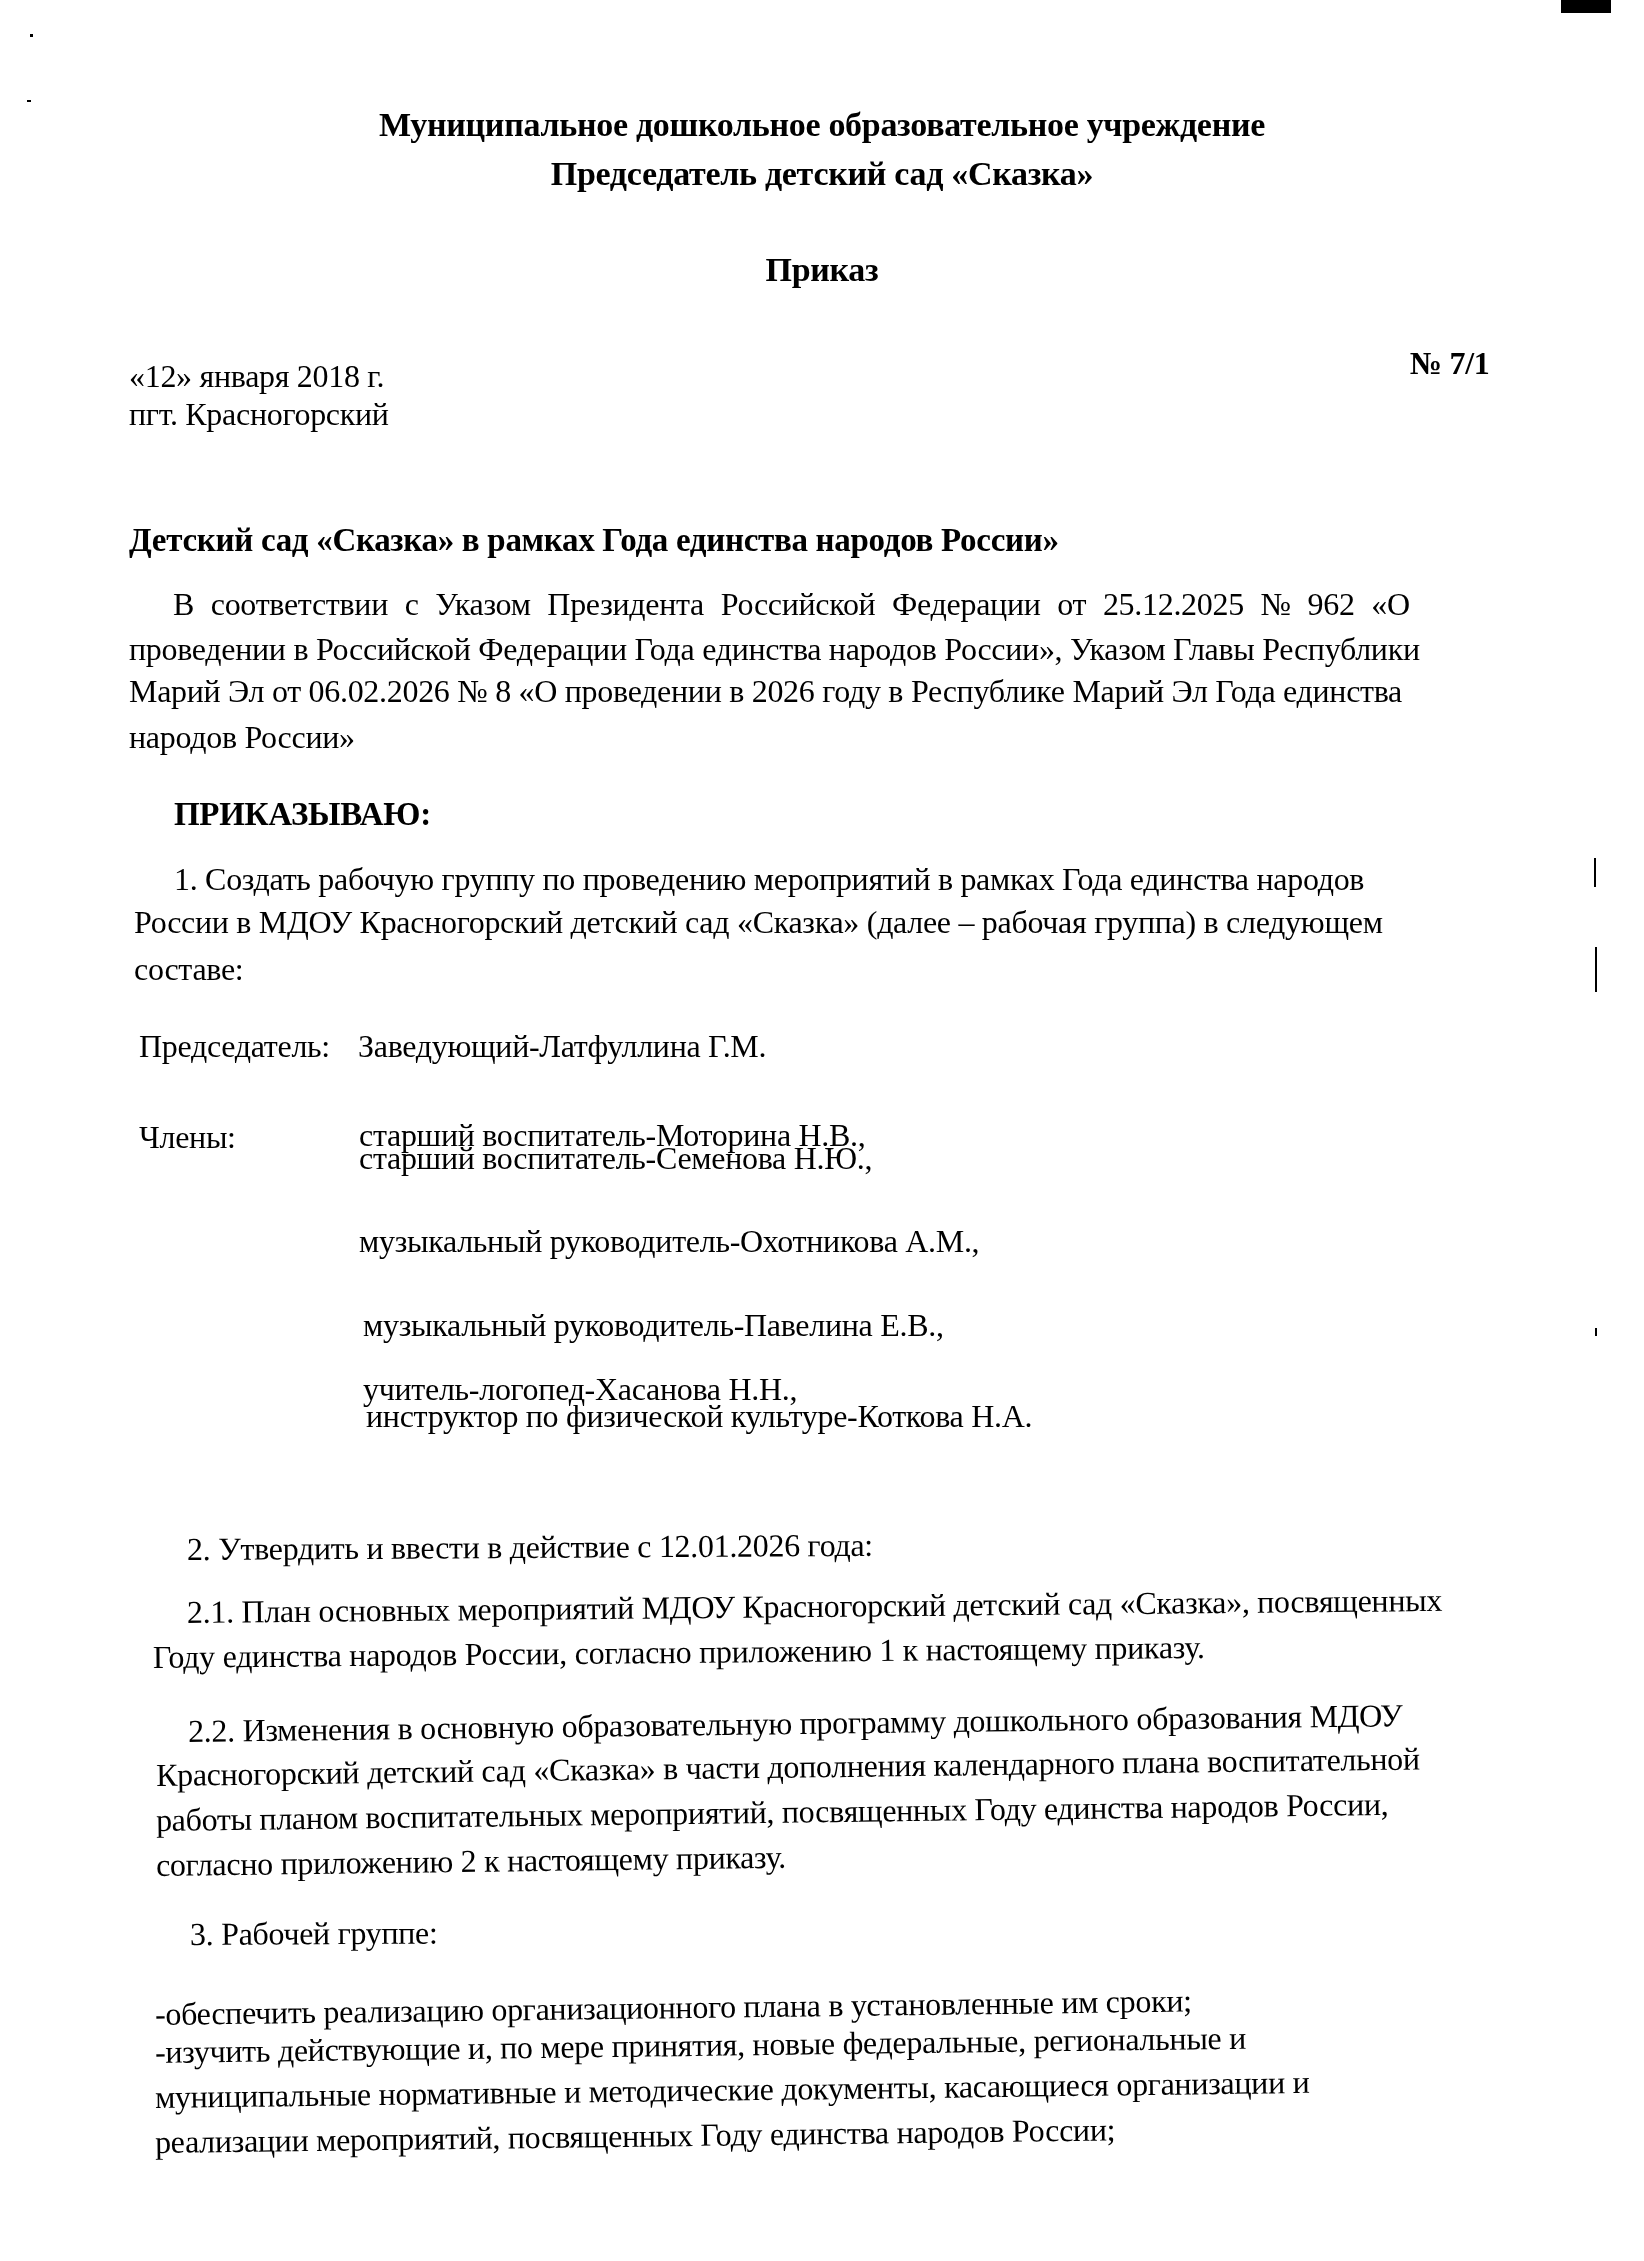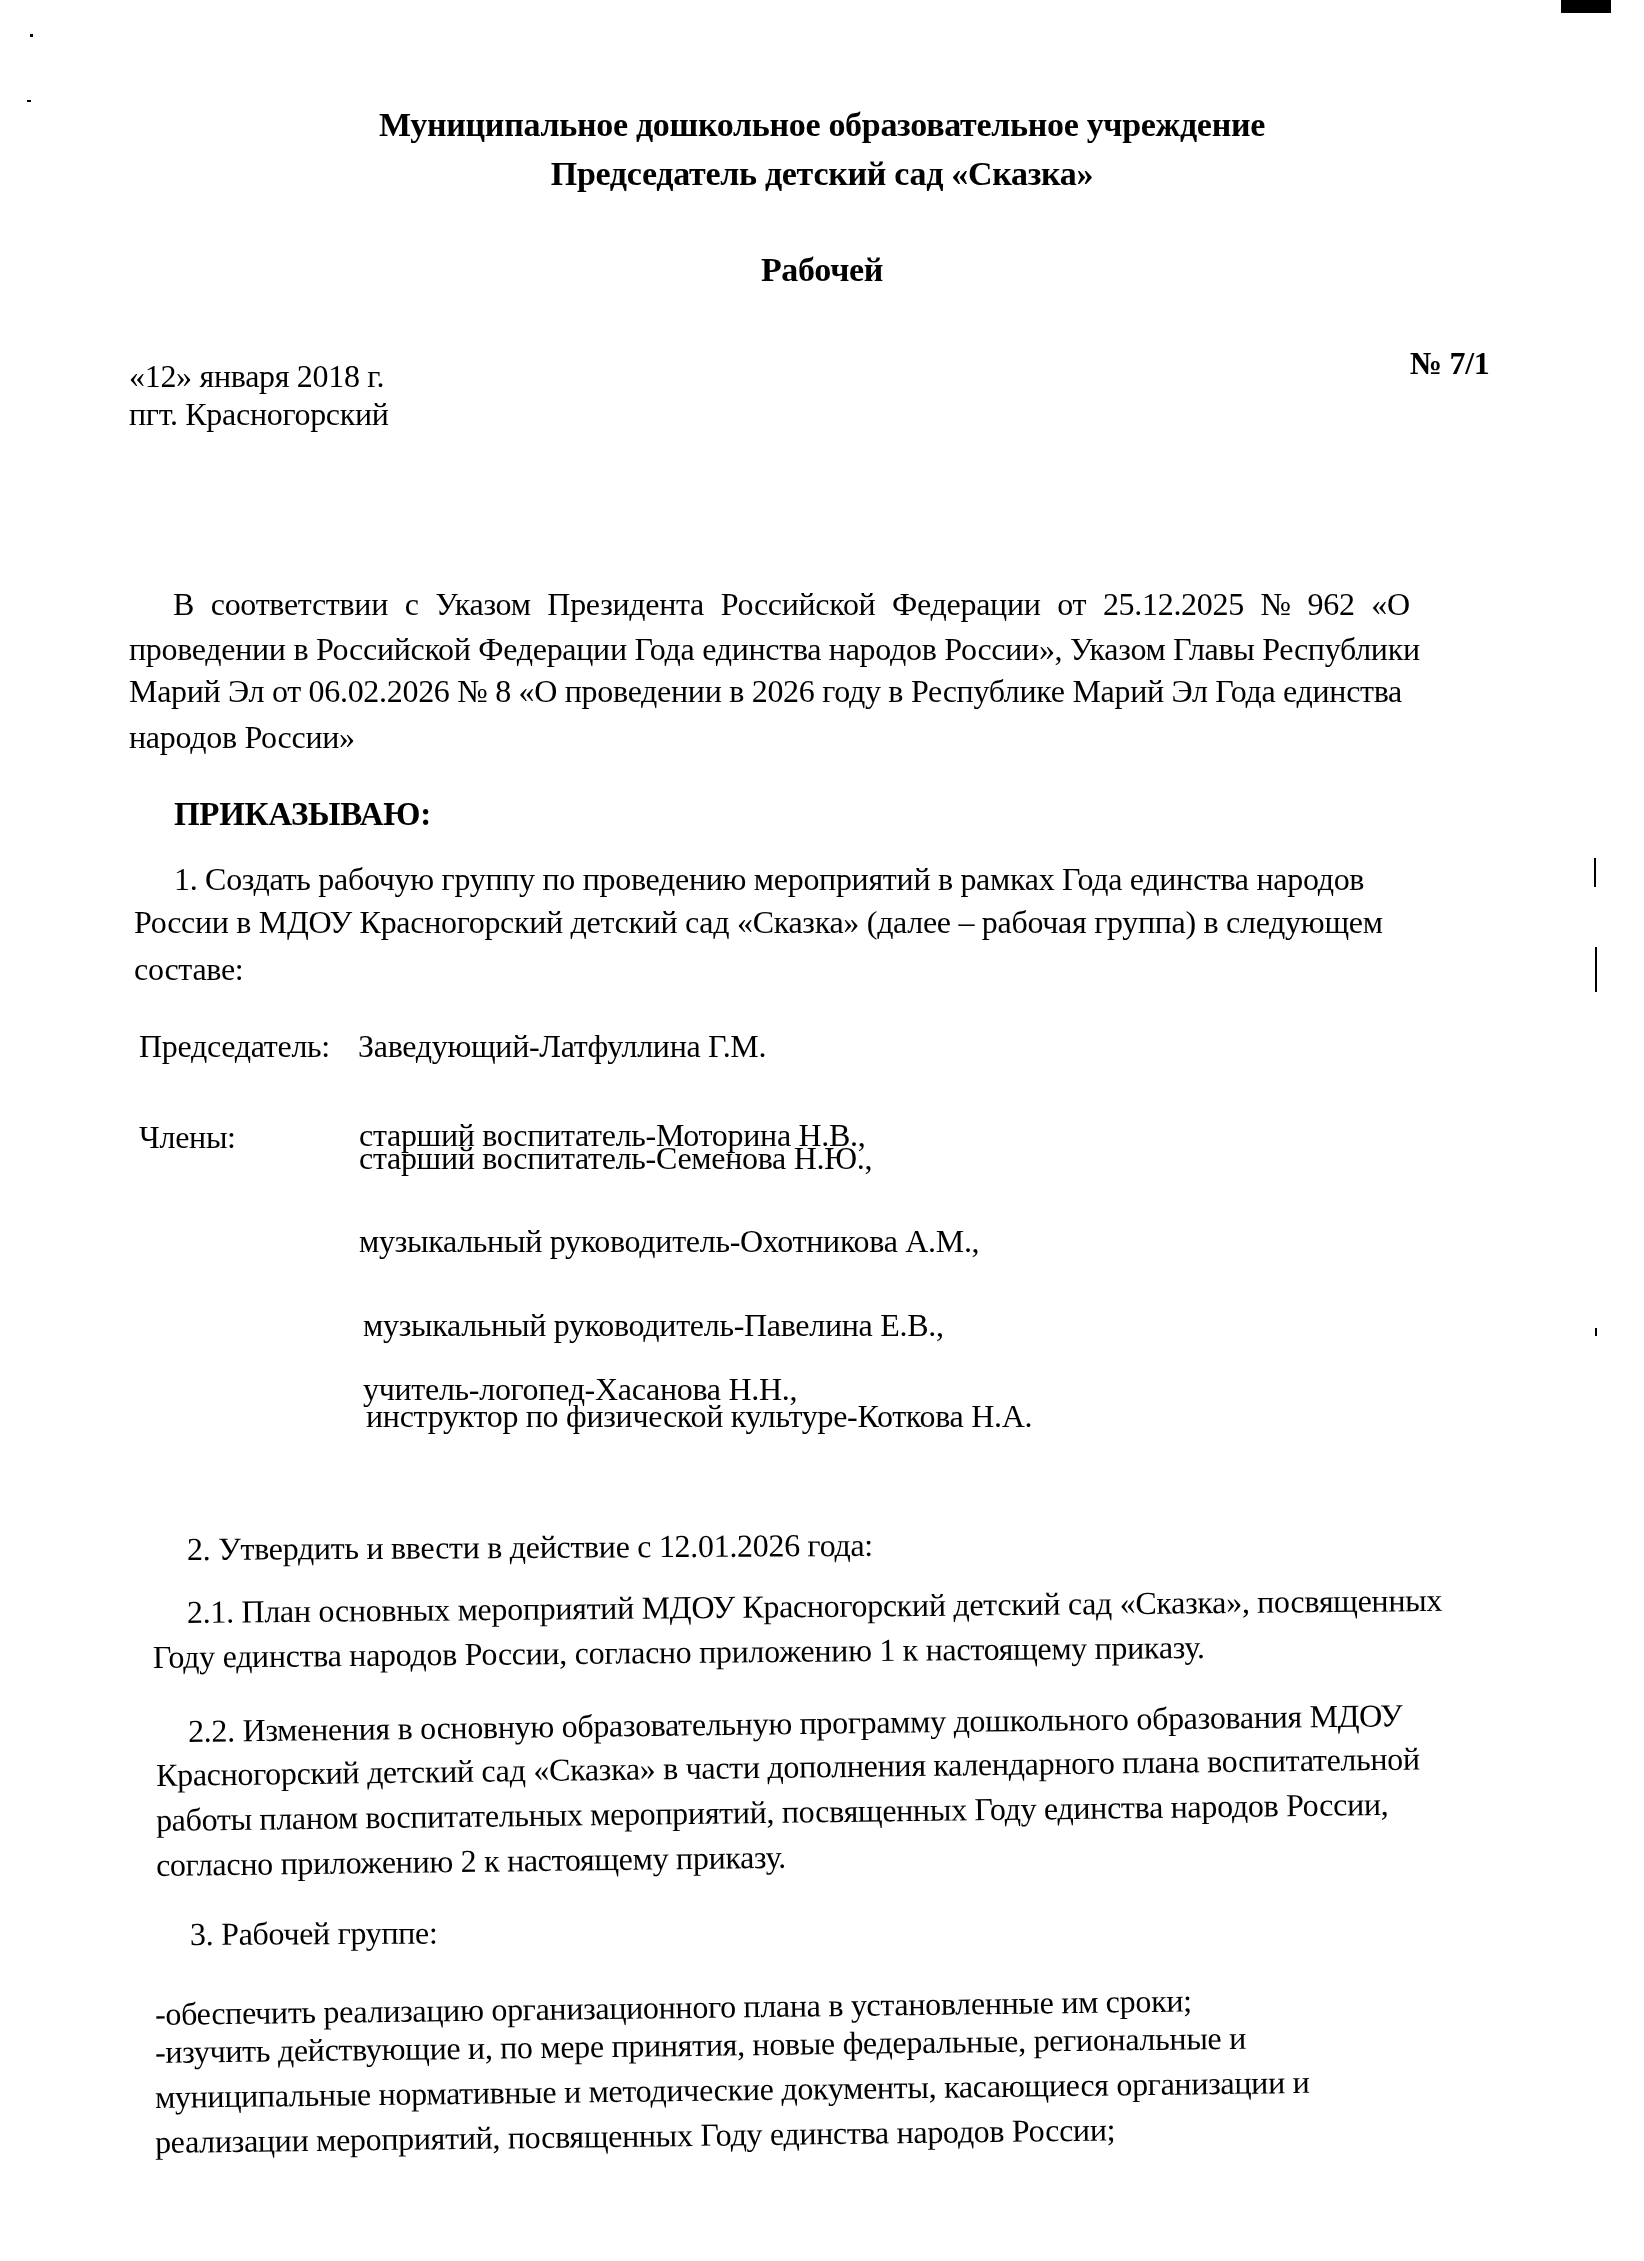--- a/index.html
+++ b/index.html
@@ -62,26 +62,27 @@
 
   <div class="scan-mark-corner"></div>
   <div class="scan-speck" style="left:30px;top:34px;width:2.6px;height:2.6px;"></div>
   <div class="scan-speck" style="left:27px;top:100px;width:3.9px;height:1.9px;"></div>
   <div class="edge-line" style="left:1594px;top:858px;height:29px;"></div>
   <div class="edge-line" style="left:1595px;top:947px;height:45px;"></div>
   <div class="edge-line" style="left:1595px;top:1328px;height:7.7px;"></div>
 
   <div class="t b center" style="top:108px;font-size:34px;">Муниципальное дошкольное образовательное учреждение</div>
   <div class="t b center" style="top:157px;font-size:34px;">Председатель детский сад «Сказка»</div>
-  <div class="t b center" style="top:253px;font-size:34px;">Рабочей</div>
+  <div class="t b center" style="top:253px;font-size:34px;">Приказ</div>
 
   <div class="t" style="left:129px;top:360px;">«12» января 2018 г.</div>
   <div class="t b" style="left:1410px;top:347px;">№ 7/1</div>
   <div class="t" style="left:129px;top:398px;">пгт. Красногорский</div>
 
+  <div class="t b" style="left:129px;top:524px;font-size:33px;">Детский сад «Сказка» в рамках Года единства народов России»</div>
 
   <div>
     <div class="t" style="left:173px;top:588px;width:1344px;word-spacing:9px;">В  соответствии  с Указом  Президента  Российской  Федерации  от  25.12.2025  №  962  «О</div>
     <div class="t" style="left:129px;top:633px;width:1386px;">проведении в Российской Федерации Года единства народов России», Указом Главы Республики</div>
     <div class="t" style="left:129px;top:675px;width:1386px;">Марий Эл от 06.02.2026 № 8 «О проведении в 2026 году в Республике Марий Эл Года единства</div>
     <div class="t" style="left:129px;top:721px;">народов России»</div>
   </div>
 
   <div class="t b" style="left:174px;top:798px;font-size:33px;">ПРИКАЗЫВАЮ:</div>
 

